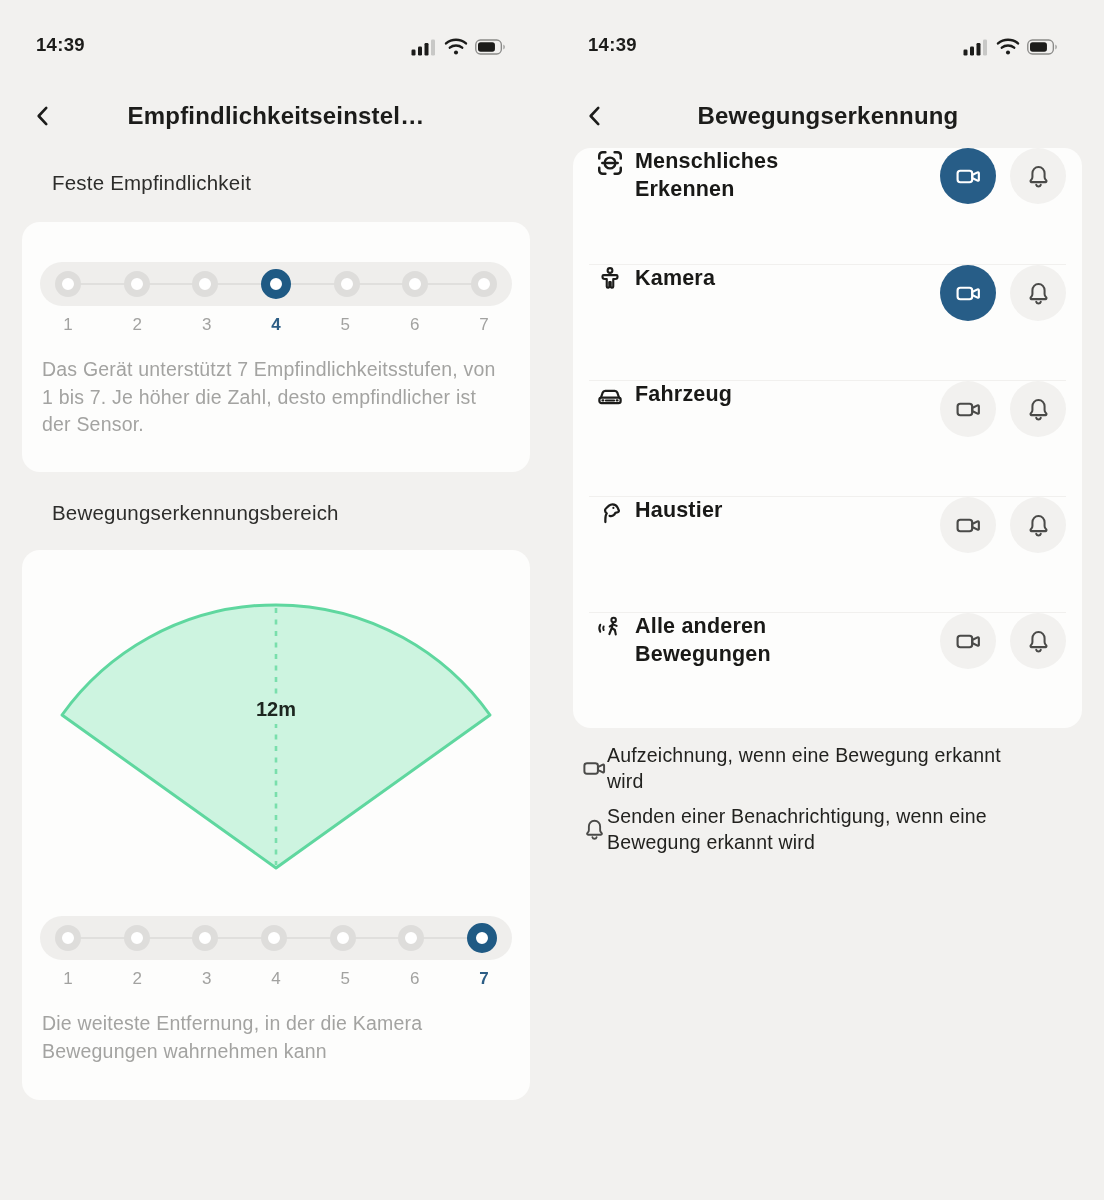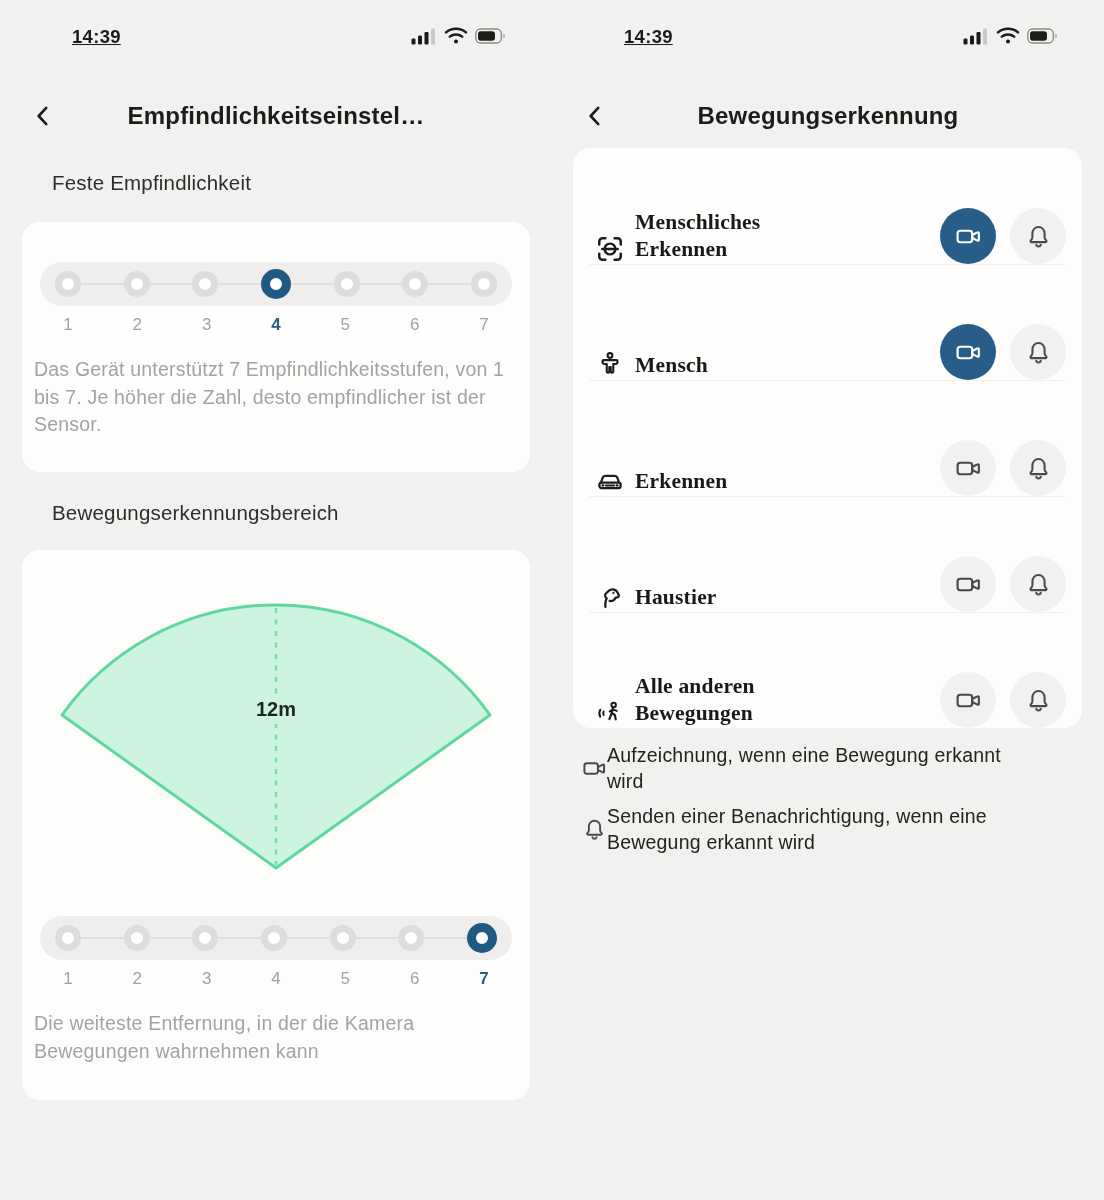--- a/index.html
+++ b/index.html
@@ -8,22 +8,22 @@
     background:#f2f1ef;color:#1c1c1a;
     font-family:"Liberation Sans", sans-serif;
     -webkit-font-smoothing:antialiased;
   }
   .screen{position:absolute;top:0;width:552px;height:1200px;}
   #screen-left{left:0;}
   #screen-right{left:552px;}
 
   
   .statusbar{position:absolute;top:26px;left:0;right:0;height:30px;
-    display:flex;align-items:flex-start;justify-content:space-between;
-    padding:0 46px 0 72px;box-sizing:border-box;text-decoration:underline;}
+    display:flex;align-items:flex-end;justify-content:space-between;
+    padding:0 46px 0 36px;box-sizing:border-box;}
   .time{font-size:18.5px;font-weight:700;letter-spacing:.3px;}
   .status-icons{display:flex;align-items:center;gap:7px;}
   .status-icons svg{display:block;}
 
   
   .header{position:absolute;top:97px;left:0;right:0;height:40px;}
   .back-btn{position:absolute;left:26px;top:1px;width:36px;height:36px;
     background:none;border:none;padding:4px;color:#1c1c1a;cursor:pointer;}
   .back-btn svg{width:26px;height:26px;display:block;}
   .page-title{margin:0 68px;text-align:center;font-size:24px;font-weight:700;
@@ -41,29 +41,29 @@
   .slider{position:relative;height:44px;border-radius:22px;background:#efeeec;margin:0 18px;}
   .slider-line{position:absolute;left:28px;right:28px;top:50%;margin-top:-1px;height:2px;background:#e0dfdd;}
   .stops{position:absolute;inset:0;display:flex;align-items:center;
     justify-content:space-between;padding:0 15px;}
   .stop{width:26px;height:26px;border-radius:50%;background:#ffffff;
     border:7px solid #dedddb;box-sizing:border-box;position:relative;z-index:1;padding:0;}
   .stop.sel{width:30px;height:30px;border:9px solid #1f5a84;}
   .nums{display:flex;justify-content:space-between;padding:0 15px;margin:9px 18px 0;}
   .nums span{width:26px;text-align:center;font-size:17px;color:#a2a2a0;}
   .nums span.sel{color:#2c5d85;font-weight:700;}
-  .slider-desc{margin:21px 12px 0;font-size:19.5px;line-height:27.5px;
+  .slider-desc{margin:21px 20px 0;font-size:19.5px;line-height:27.5px;
     color:#a3a3a1;letter-spacing:.2px;}
 
   
   .fan-svg{position:absolute;inset:0;width:508px;height:550px;}
   .range-bottom{position:absolute;top:366px;left:0;right:0;}
 
   
-  .det-row{height:116px;margin:0 16px;display:flex;align-items:flex-end;box-sizing:border-box;font-family:Liberation Serif, serif;}
+  .det-row{height:116px;margin:0 16px;display:flex;align-items:flex-start;box-sizing:border-box;}
   .det-row + .det-row{border-top:1px solid #f1f0ee;}
   .row-icon{width:30px;height:30px;color:#1c1c1a;margin:0 10px 0 6px;flex:none;}
   .row-icon svg{width:30px;height:30px;display:block;}
   .row-label{font-size:21.5px;font-weight:600;line-height:1.28;max-width:185px;
     letter-spacing:.2px;color:#191917;}
   .row-btns{margin-left:auto;display:flex;gap:14px;}
   .circle-btn{width:56px;height:56px;border-radius:50%;background:#f2f1ef;border:none;
     display:flex;align-items:center;justify-content:center;color:#4a4a48;cursor:pointer;padding:0;}
   .circle-btn.active{background:#275d87;color:#ffffff;}
   .circle-btn svg{width:27px;height:27px;display:block;}
@@ -276,42 +276,42 @@
         </button>
       </span>
     </div>
 
     <div class="det-row">
       <span class="row-icon">
         <svg>
             <use href="#sym-person"></use>
           </svg>
       </span>
-      <span class="row-label">Mensch</span>
+      <span class="row-label">Kamera</span>
       <span class="row-btns">
         <button class="circle-btn active">
           <svg>
               <use href="#sym-camera"></use>
             </svg>
         </button>
         <button class="circle-btn">
           <svg>
               <use href="#sym-bell"></use>
             </svg>
         </button>
       </span>
     </div>
 
     <div class="det-row">
       <span class="row-icon">
         <svg>
             <use href="#sym-car"></use>
           </svg>
       </span>
-      <span class="row-label">Erkennen</span>
+      <span class="row-label">Fahrzeug</span>
       <span class="row-btns">
         <button class="circle-btn">
           <svg>
               <use href="#sym-camera"></use>
             </svg>
         </button>
         <button class="circle-btn">
           <svg>
               <use href="#sym-bell"></use>
             </svg>

